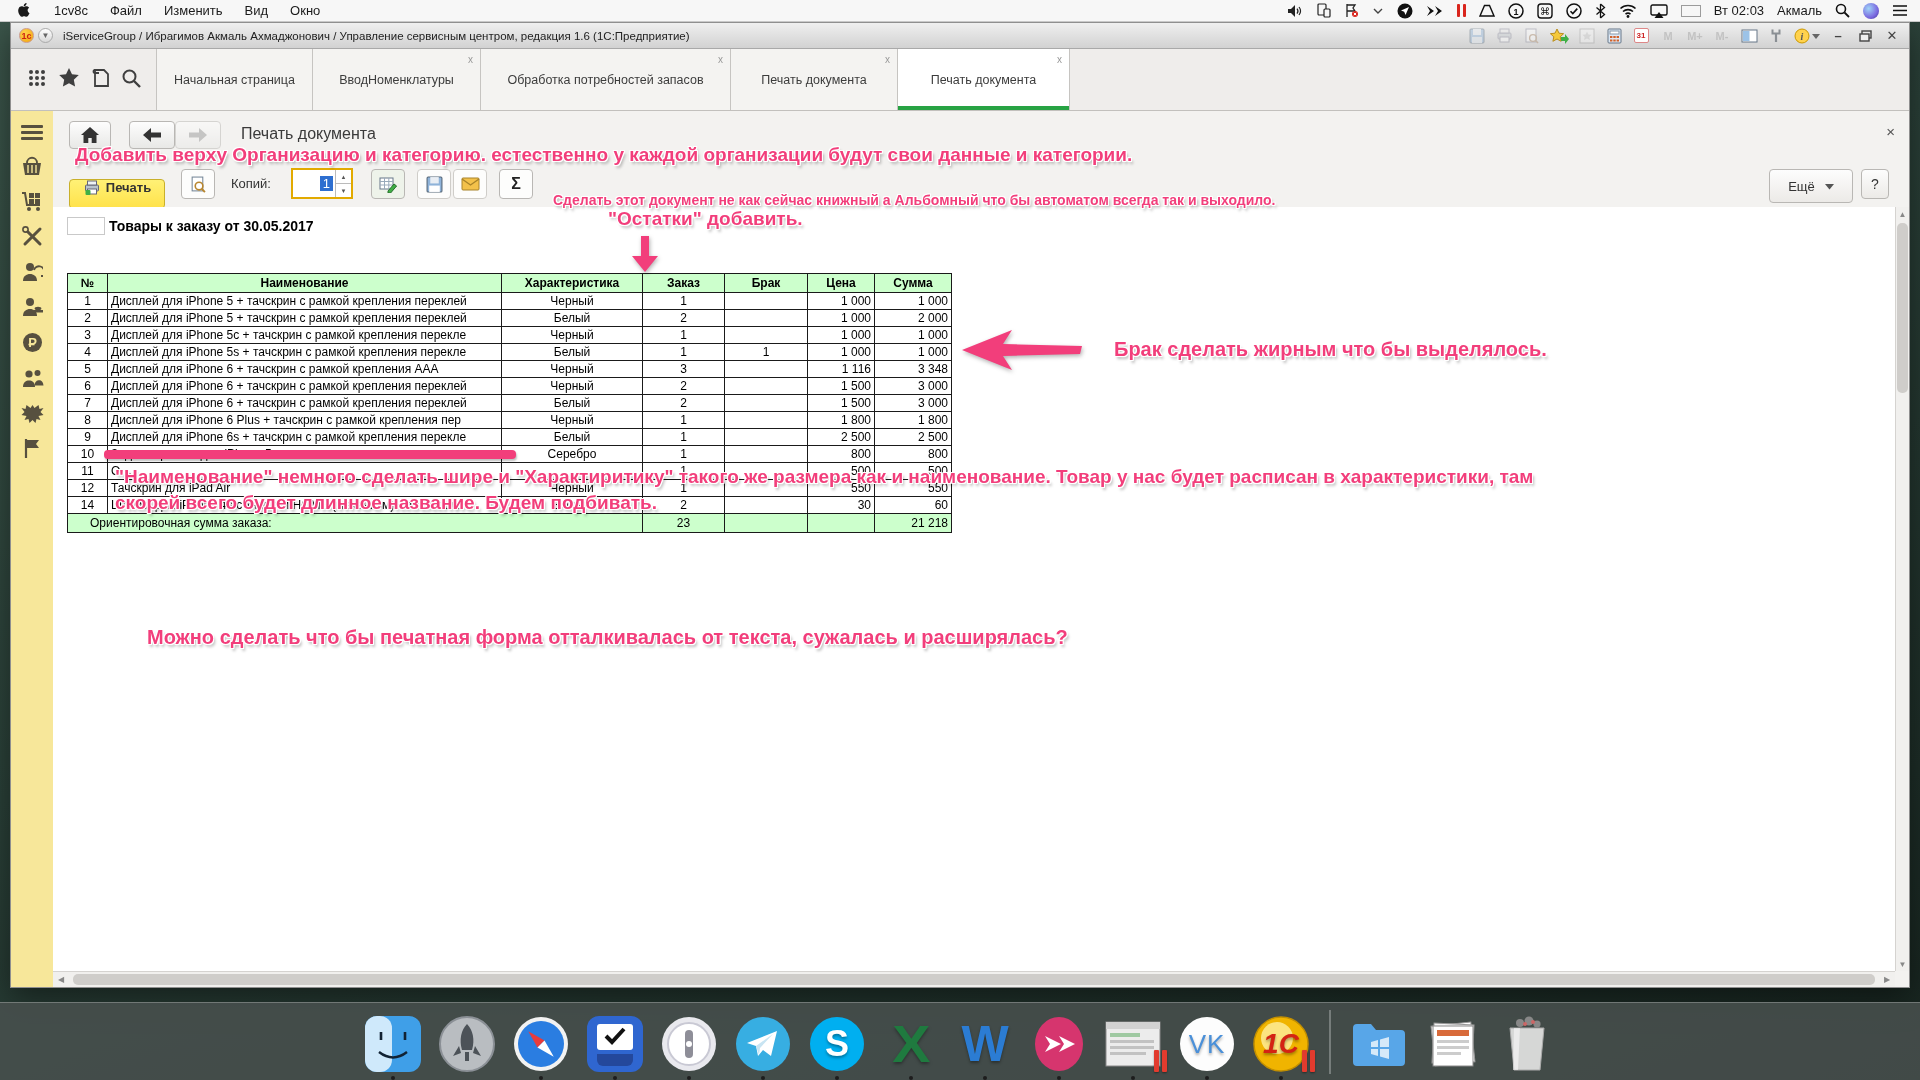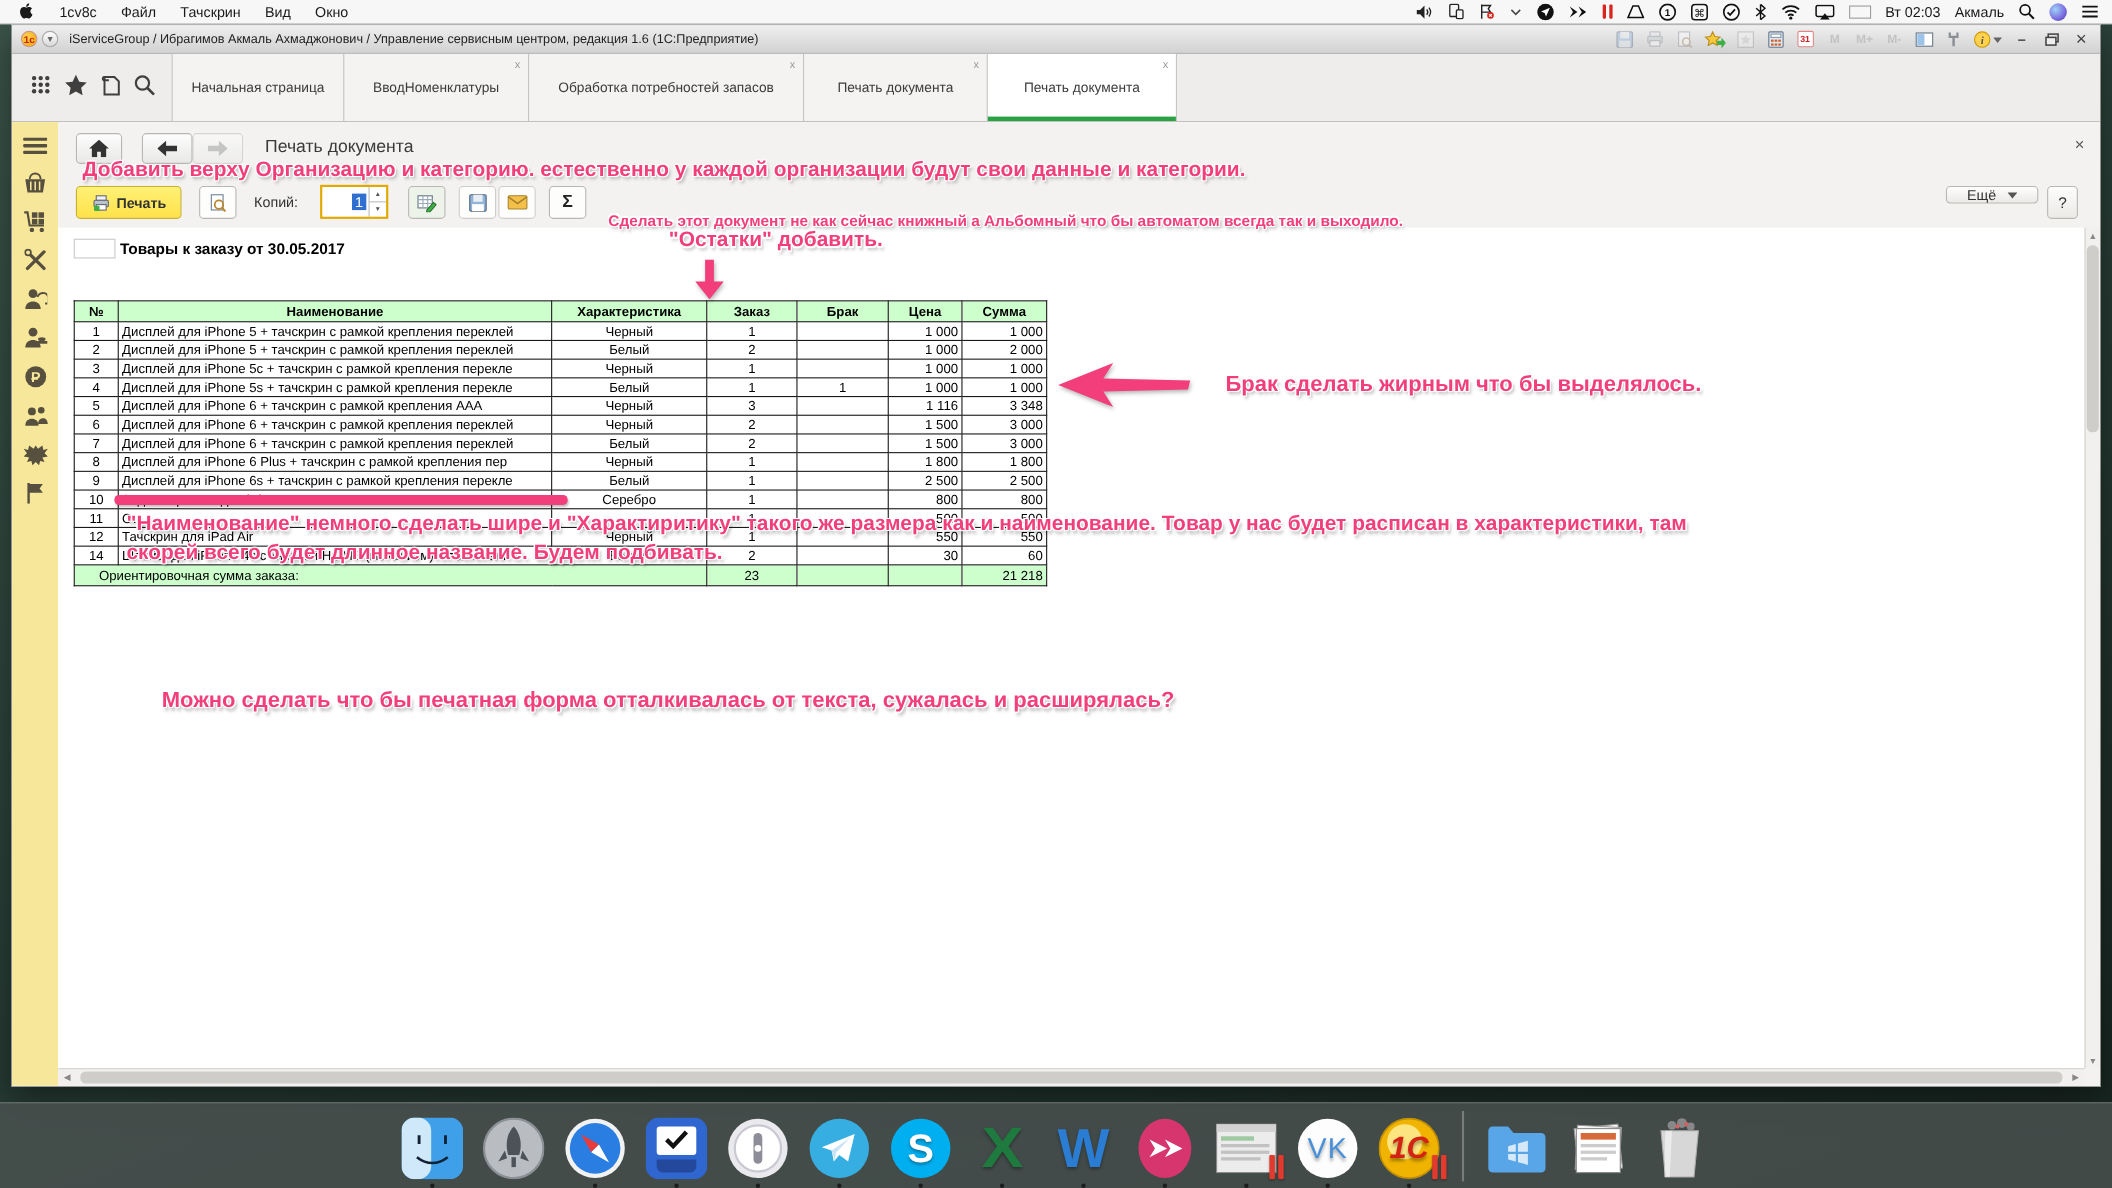--- a/index.html
+++ b/index.html
@@ -55,33 +55,33 @@
   .sidebar svg{display:block;}
 
   .content{position:absolute;left:42px;top:0;right:0;bottom:0;background:#f3f2f0;}
   .chead{position:absolute;left:0;top:0;width:100%;height:50px;}
   .navbtn{position:absolute;top:10px;height:28px;background:linear-gradient(#fdfdfd,#e8e8e6);border:1px solid #b9b7b4;
     border-radius:4px;display:flex;align-items:center;justify-content:center;font-size:15px;color:#333;}
   .pgtitle{position:absolute;left:188px;top:14px;font-size:16px;color:#3a3a3a;}
   .formclose{position:absolute;right:14px;top:12px;font-size:15px;color:#555;}
 
   .toolbar{position:absolute;left:0;top:52px;width:100%;height:44px;}
-  .btn-print{position:absolute;left:16px;top:6px;width:96px;height:30px;background:linear-gradient(#fff176,#ffe24a);
-    border:1px solid #c9b02a;border-radius:4px;display:flex;align-items:center;justify-content:center;gap:5px;
+  .btn-print{position:absolute;left:16px;top:16px;width:96px;height:30px;background:linear-gradient(#fff176,#ffe24a);
+    border:1px solid #c9b02a;border-radius:4px;display:flex;justify-content:center;gap:5px;
     font-size:13px;font-weight:bold;color:#333;}
   .tbtn{position:absolute;top:6px;height:30px;background:#fdfdfc;border:1px solid #b9b7b4;border-radius:4px;
     display:flex;align-items:center;justify-content:center;}
   .tlabel{position:absolute;top:13px;font-size:13px;color:#333;}
   .spinner{position:absolute;left:238px;top:5px;width:62px;height:31px;border:2px solid #e2aa00;background:#fff;
     display:flex;align-items:stretch;}
   .spinner .val{flex:1;display:flex;align-items:center;justify-content:flex-end;font-size:13px;padding-right:2px;}
   .spinner .val em{font-style:normal;background:#2e6fd0;color:#fff;padding:0 3px;}
   .spinner .spin{width:16px;border-left:1px solid #bbb;display:flex;flex-direction:column;}
   .spinner .spin i{flex:1;display:flex;align-items:center;justify-content:center;font-size:6px;color:#555;font-style:normal;}
-  .btn-more{position:absolute;right:56px;top:6px;width:84px;height:16px;background:linear-gradient(#fdfdfd,#eceae7);
+  .btn-more{position:absolute;right:56px;top:6px;width:84px;height:34px;background:linear-gradient(#fdfdfd,#eceae7);
     border:1px solid #b9b7b4;border-radius:4px;display:flex;align-items:center;justify-content:center;gap:10px;font-size:13px;color:#333;}
   .btn-help{position:absolute;right:20px;top:6px;width:28px;height:30px;background:linear-gradient(#fdfdfd,#eceae7);
     border:1px solid #b9b7b4;border-radius:4px;display:flex;align-items:center;justify-content:center;font-size:14px;color:#333;}
 
   .docarea{position:absolute;left:0;top:96px;right:14px;bottom:16px;background:#fff;overflow:hidden;}
   .corner-cell{position:absolute;left:14px;top:10px;width:38px;height:18px;background:#fff;border:1px solid #c9c9c9;}
   .doctitle{position:absolute;left:56px;top:11px;font-size:14px;font-weight:bold;color:#000;}
 
   table.goods{position:absolute;left:14px;top:66px;border-collapse:collapse;table-layout:fixed;width:884px;
     font-size:12px;color:#000;}
@@ -122,21 +122,21 @@
 
 <div class="menubar">
   <div class="left">
     <span class="mico">
       <svg width="14" height="16" viewBox="0 0 14 16">
           <path fill="#1a1a1a" d="M11.3 8.6c0-2 1.7-3 1.8-3.1-1-1.4-2.5-1.6-3-1.6-1.3-.1-2.5.7-3.1.7-.6 0-1.6-.7-2.7-.7C2.9 4 1.6 4.8.9 6.1c-1.4 2.5-.4 6.1 1 8.1.7 1 1.5 2.1 2.6 2h.1c1 0 1.4-.6 2.6-.6s1.6.6 2.7.6c1.1 0 1.8-1 2.5-2 .8-1.1 1.1-2.2 1.1-2.3 0 0-2.1-.8-2.2-3.3zM9.2 2.6c.6-.7 1-1.6.8-2.6-.8 0-1.8.6-2.4 1.3-.5.6-1 1.6-.8 2.5.9.1 1.8-.5 2.4-1.2z" transform="scale(.85)"></path>
         </svg>
     </span>
     <span class="appname">1cv8c</span>
     <span>Файл</span>
-    <span>Тачскрин</span>
+    <span>Изменить</span>
     <span>Вид</span>
     <span>Окно</span>
   </div>
   <div class="right">
     <span class="mico">
         <svg width="16" height="14" viewBox="0 0 16 14">
           <path fill="#222" d="M1 5h3l4-4v12l-4-4H1z"></path>
           <path fill="none" stroke="#222" stroke-width="1.2" d="M10 4.5a4 4 0 010 5M12 3a6.5 6.5 0 010 8"></path>
         </svg>
       </span>

